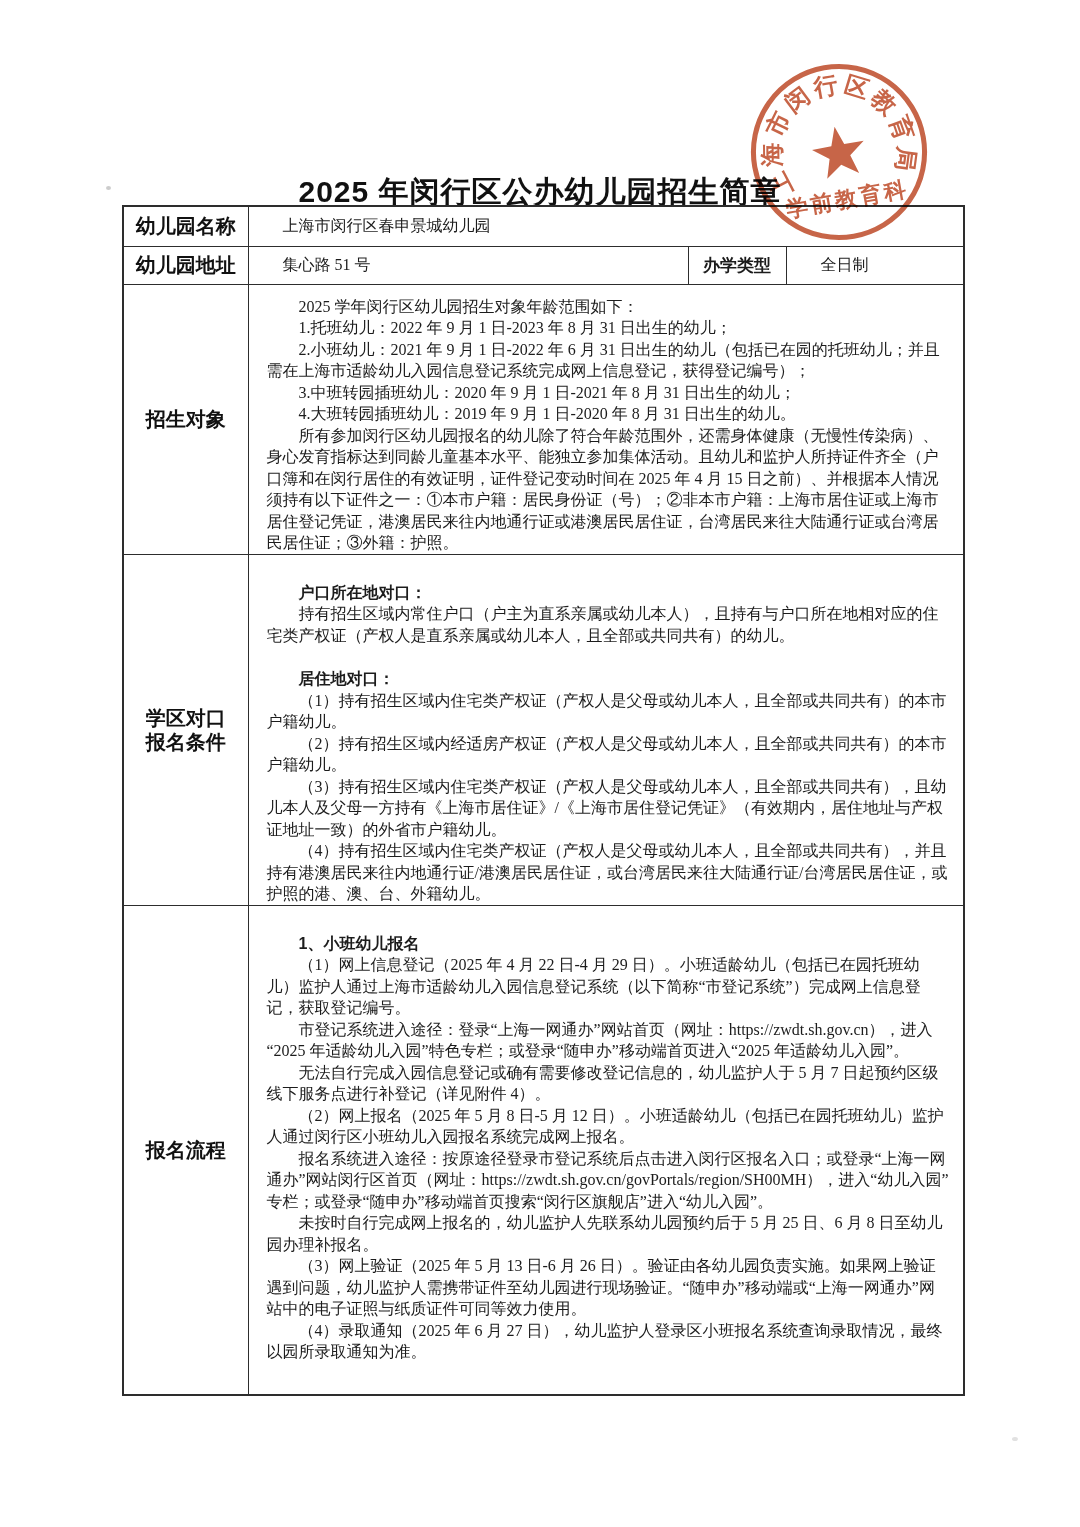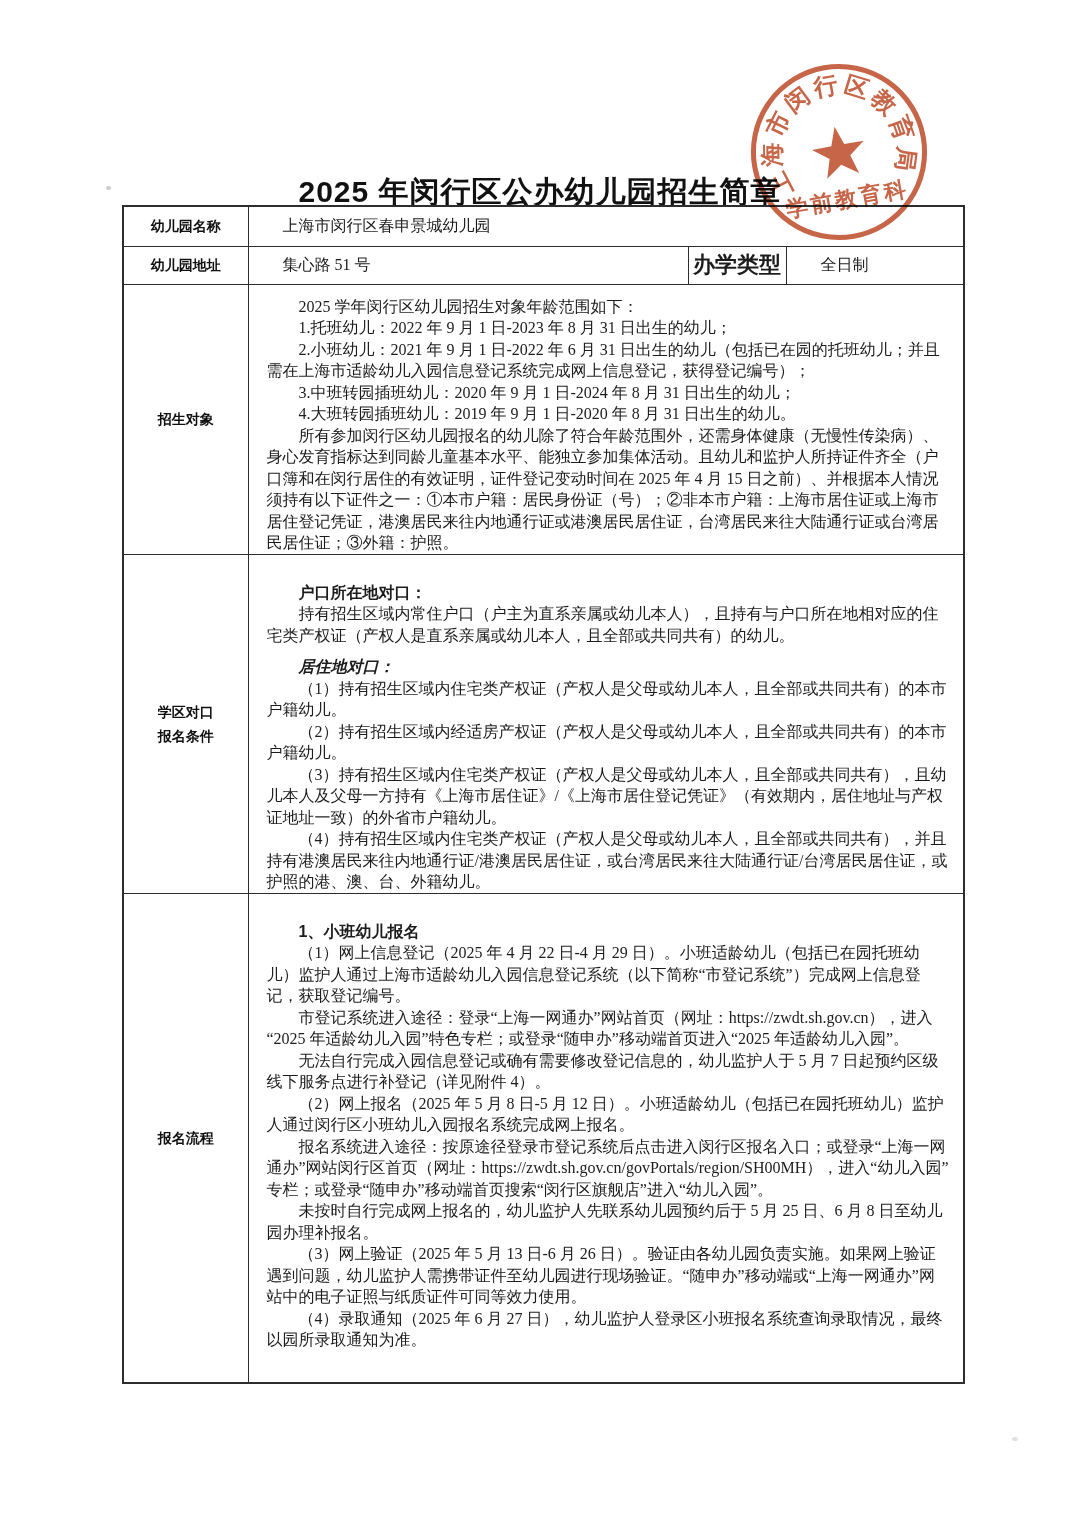--- a/index.html
+++ b/index.html
@@ -31,53 +31,53 @@
     table-layout:fixed;
   }
   table.enroll, table.enroll td{
     border:1.6px solid #2d2d2d;
   }
   table.enroll{border-width:2px;}
   td{padding:0;}
   td.label{
     font-family:"Liberation Sans", sans-serif;
     font-weight:bold;
-    font-size:14px;
+    font-size:20px;
     text-align:center;
     vertical-align:middle;
     color:#111;
     line-height:24px;
   }
   td.value{
     font-size:16px;
     padding-left:34px;
     vertical-align:middle;
   }
   td.type-label{
     font-family:"Liberation Sans", sans-serif;
     font-weight:bold;
-    font-size:22px;
+    font-size:17px;
     text-align:center;
     vertical-align:middle;
   }
   td.phone{
     font-size:16px;
     text-align:center;
     vertical-align:middle;
   }
   td.content{
     vertical-align:top;
     font-size:16px;
     line-height:21.5px;
     padding:11px 14px 0 18px;
   }
   td.content.pad-top{padding-top:27px;border-radius:13px;}
   .para{margin:0;text-indent:2em;}
   .para.bold{font-weight:bold;font-family:"Liberation Sans", sans-serif;}
-  .para.gap{margin-top:10px;font-style:italic;}
+  .para.gap{margin-top:22px;}
   
   .stamp{
     position:absolute;
     left:747px; top:60px;
     width:184px; height:184px;
     transform:rotate(-10deg);
     opacity:0.88;
     mix-blend-mode:multiply;
     z-index:5;
     pointer-events:none;
@@ -134,21 +134,21 @@
         <td class="value">集心路 51 号</td>
         <td class="type-label">办学类型</td>
         <td class="value">全日制</td>
       </tr>
       <tr style="height:257px">
         <td class="label">招生对象</td>
         <td class="content" colspan="3">
             <p class="para">2025 学年闵行区幼儿园招生对象年龄范围如下：</p>
             <p class="para">1.托班幼儿：2022 年 9 月 1 日-2023 年 8 月 31 日出生的幼儿；</p>
             <p class="para">2.小班幼儿：2021 年 9 月 1 日-2022 年 6 月 31 日出生的幼儿（包括已在园的托班幼儿；并且需在上海市适龄幼儿入园信息登记系统完成网上信息登记，获得登记编号）；</p>
-            <p class="para">3.中班转园插班幼儿：2020 年 9 月 1 日-2024 年 8 月 31 日出生的幼儿；</p>
+            <p class="para">3.中班转园插班幼儿：2020 年 9 月 1 日-2021 年 8 月 31 日出生的幼儿；</p>
             <p class="para">4.大班转园插班幼儿：2019 年 9 月 1 日-2020 年 8 月 31 日出生的幼儿。</p>
             <p class="para">所有参加闵行区幼儿园报名的幼儿除了符合年龄范围外，还需身体健康（无慢性传染病）、身心发育指标达到同龄儿童基本水平、能独立参加集体活动。且幼儿和监护人所持证件齐全（户口簿和在闵行居住的有效证明，证件登记变动时间在 2025 年 4 月 15 日之前）、并根据本人情况须持有以下证件之一：①本市户籍：居民身份证（号）；②非本市户籍：上海市居住证或上海市居住登记凭证，港澳居民来往内地通行证或港澳居民居住证，台湾居民来往大陆通行证或台湾居民居住证；③外籍：护照。</p>
           </td>
       </tr>
       <tr style="height:308px">
         <td class="label">
           <div>学区对口</div>
           <div>报名条件</div>
         </td>
         <td class="content pad-top" colspan="3">

